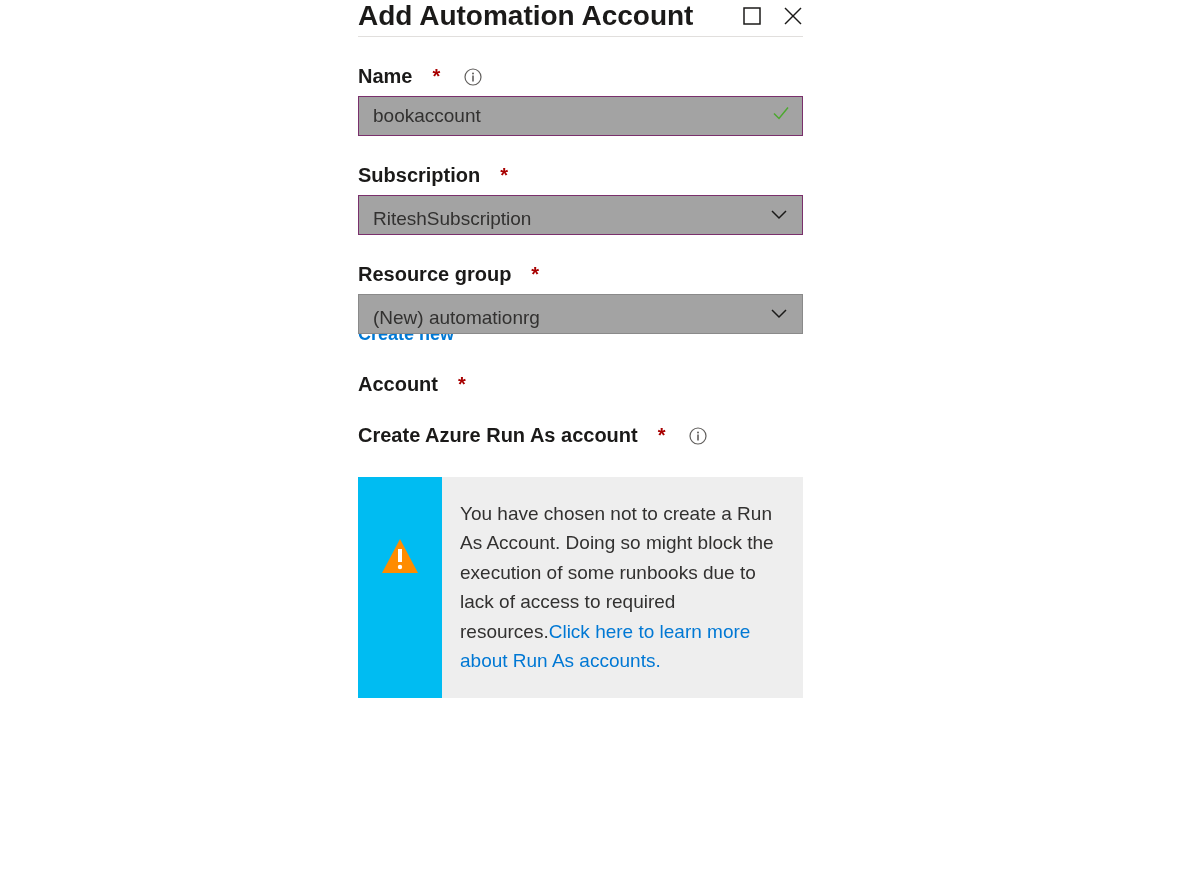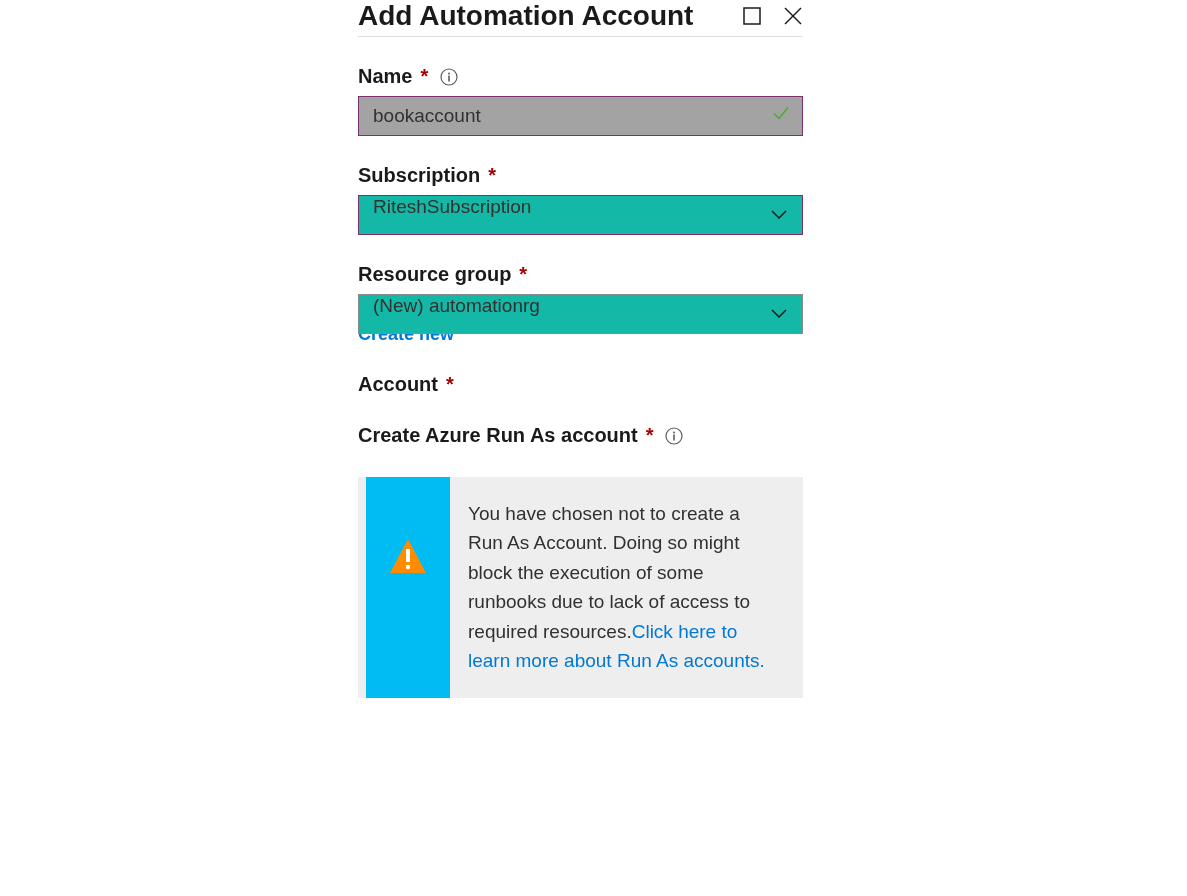--- a/index.html
+++ b/index.html
@@ -46,21 +46,21 @@
       justify-content: center;
     }
     .form-group {
       margin-bottom: 28px;
     }
     .form-group.tight {
       margin-bottom: 6px;
     }
     .label-row {
       display: flex;
-      gap: 8px;
+      gap: 20px;
       margin-bottom: 8px;
     }
     .field-label {
       font-size: 20px;
       font-weight: 600;
       color: #1b1a19;
     }
     .required-star {
       color: #a80000;
       font-size: 20px;
@@ -95,22 +95,22 @@
       transform: translateY(-50%);
     }
     .select-input {
       width: 100%;
       height: 40px;
       border: 1px solid #7a306c;
       padding: 0 40px 4px 14px;
       font-size: 19px;
       color: #323130;
       display: flex;
-      align-items: flex-start;
-      background: #14b8a6;
+      align-items: flex-end;
+      background: #a3a3a3;
       cursor: pointer;
       position: relative;
     }
     .select-input.gray-border {
       border-color: #8a8a8a;
     }
     .chevron-icon {
       position: absolute;
       right: 14px;
       top: 50%;
@@ -156,21 +156,20 @@
       color: #ffffff;
       border-radius: 16px;
       outline: 2px dashed #7bb8e8;
       outline-offset: -1px;
       padding: 0 28px;
     }
     .info-box {
       display: flex;
       background: #eeeeee;
       margin-top: 30px;
-      padding-left: 8px;
     }
     .info-sidebar {
       width: 84px;
       background: #00bcf2;
       display: flex;
       align-items: flex-start;
       justify-content: center;
       padding-top: 58px;
       flex-shrink: 0;
     }

